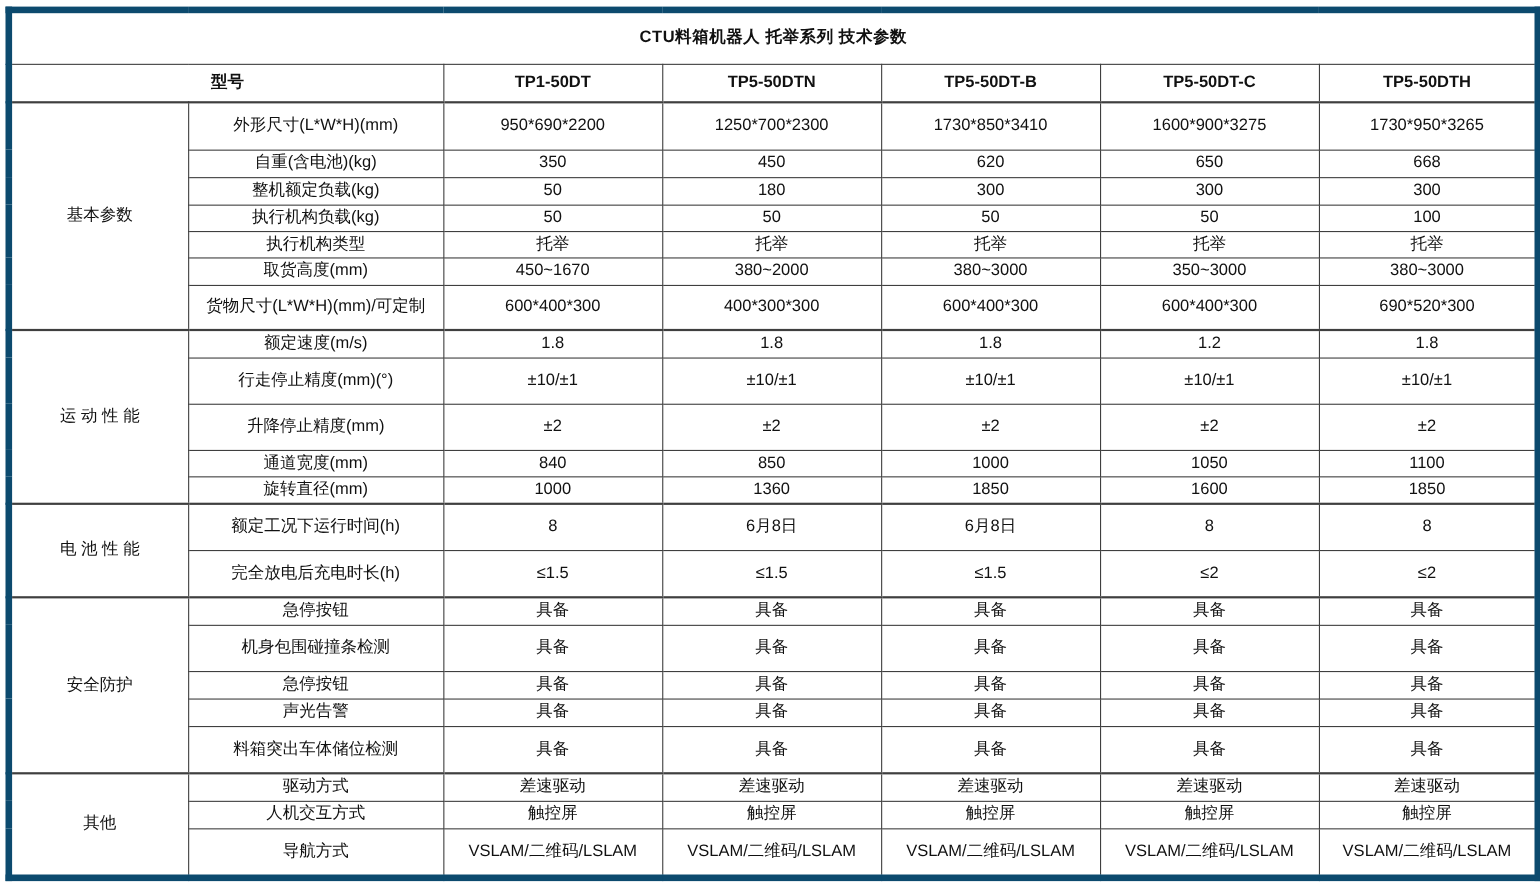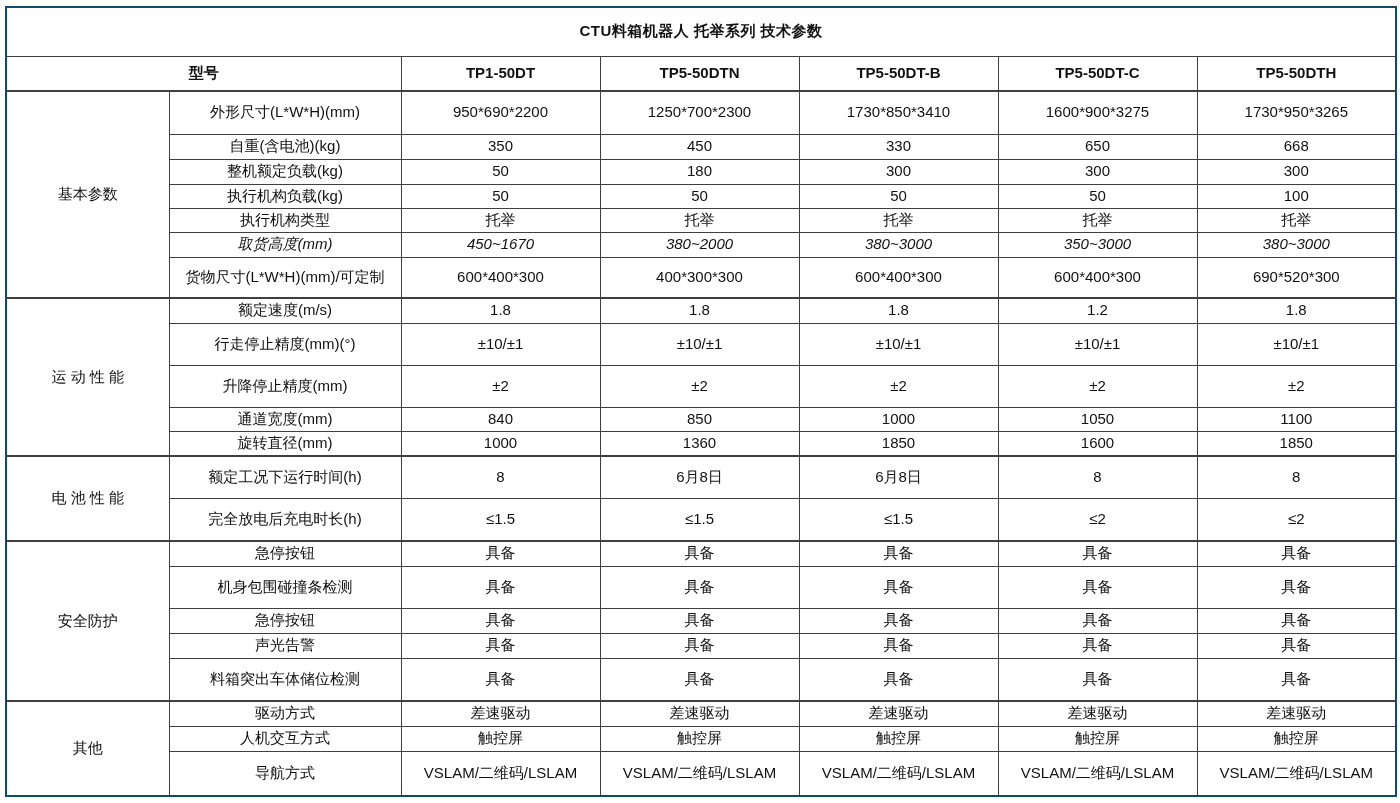--- a/index.html
+++ b/index.html
@@ -12,21 +12,21 @@
     width: 1400px;
     height: 803px;
     box-sizing: border-box;
     padding: 6px 5px;
     background: #ffffff;
   }
   table.spec-table {
     border-collapse: collapse;
     table-layout: fixed;
     width: 1390px;
-    border: 2px solid #0c4a6e;
+    border: 6px solid #0c4a6e;
     background: #ffffff;
   }
   table.spec-table td {
     border: 1px solid #3f3f3f;
     text-align: center;
     vertical-align: middle;
     font-size: 15px;
     line-height: 1.25;
     padding: 1px 4px;
     overflow: hidden;
@@ -81,21 +81,21 @@
           <td class="value-cell">950*690*2200</td>
           <td class="value-cell">1250*700*2300</td>
           <td class="value-cell">1730*850*3410</td>
           <td class="value-cell">1600*900*3275</td>
           <td class="value-cell">1730*950*3265</td>
         </tr>
         <tr style="height: 25px; padding-left: 24px;">
           <td class="param-cell">自重(含电池)(kg)</td>
           <td class="value-cell">350</td>
           <td class="value-cell">450</td>
-          <td class="value-cell">330</td>
+          <td class="value-cell">620</td>
           <td class="value-cell">650</td>
           <td class="value-cell">668</td>
         </tr>
         <tr style="height: 25px;">
           <td class="param-cell">整机额定负载(kg)</td>
           <td class="value-cell">50</td>
           <td class="value-cell">180</td>
           <td class="value-cell">300</td>
           <td class="value-cell">300</td>
           <td class="value-cell">300</td>
@@ -109,21 +109,21 @@
           <td class="value-cell">100</td>
         </tr>
         <tr style="height: 24px; margin-top: 35px;">
           <td class="param-cell">执行机构类型</td>
           <td class="value-cell">托举</td>
           <td class="value-cell">托举</td>
           <td class="value-cell">托举</td>
           <td class="value-cell">托举</td>
           <td class="value-cell">托举</td>
         </tr>
-        <tr style="height: 25px; font-style: italic;">
+        <tr style="height: 25px;">
           <td class="param-cell">取货高度(mm)</td>
           <td class="value-cell">450~1670</td>
           <td class="value-cell">380~2000</td>
           <td class="value-cell">380~3000</td>
           <td class="value-cell">350~3000</td>
           <td class="value-cell">380~3000</td>
         </tr>
         <tr style="height: 41px;">
           <td class="param-cell">货物尺寸(L*W*H)(mm)/可定制</td>
           <td class="value-cell">600*400*300</td>

